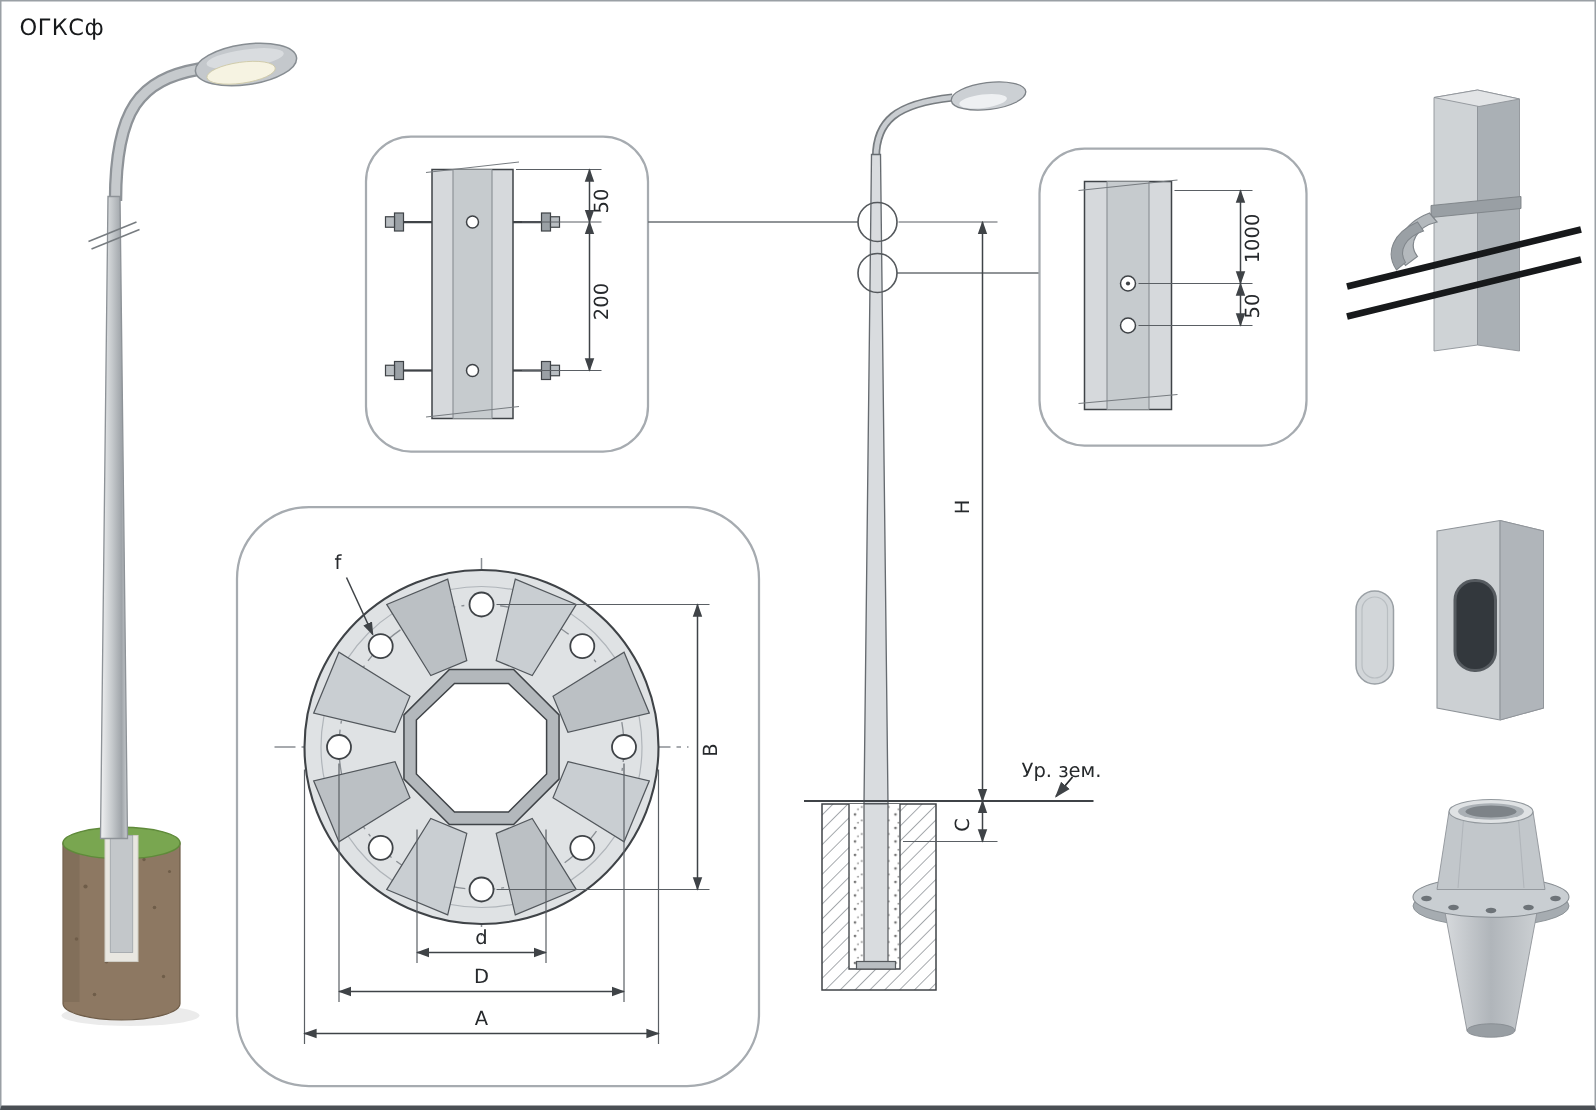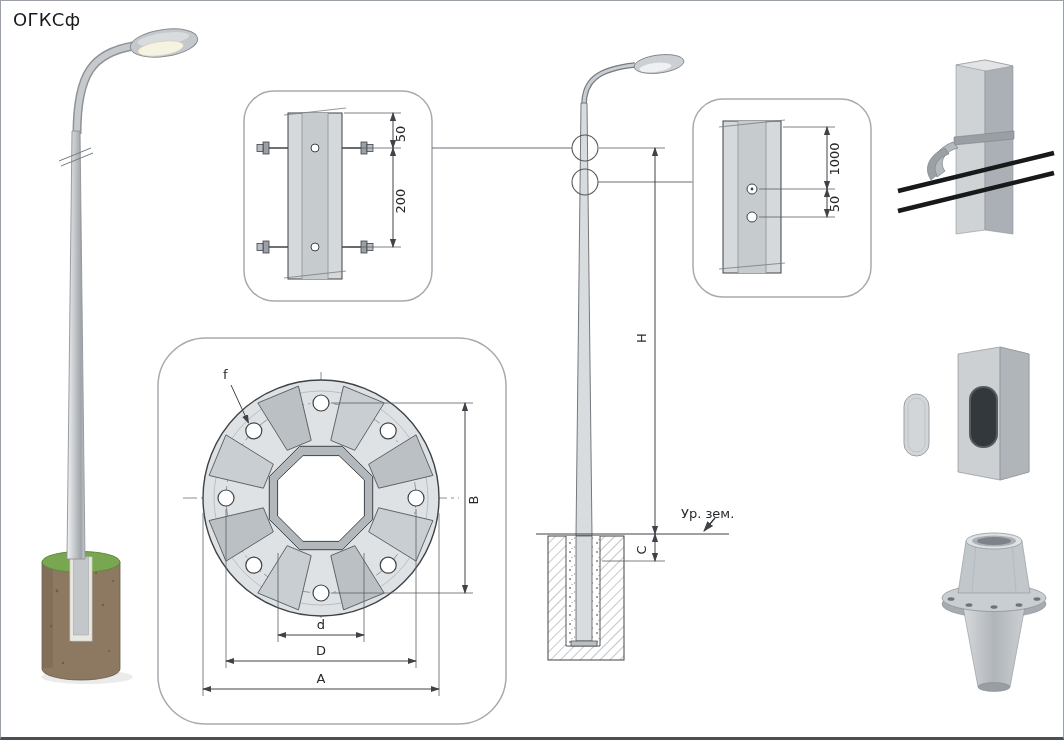--- a/index.html
+++ b/index.html
@@ -2,21 +2,21 @@
 <html><head>
 <meta charset="utf-8">
 <style>
   html,body{margin:0;padding:0;background:#ffffff;}
   #canvas{
     position:relative;width:1064px;height:740px;background:#ffffff;
     border:1px solid #9aa0a5;border-bottom:3px solid #4a4f54;box-sizing:border-box;
     font-family:"DejaVu Sans","Liberation Sans",sans-serif;overflow:hidden;
   }
   #title{
-    position:absolute;left:12px;top:8px;font-size:18px;color:#17191b;letter-spacing:.3px;
+    position:absolute;left:12px;top:8px;font-size:15px;color:#17191b;letter-spacing:.3px;
   }
   svg{position:absolute;left:0;top:0;}
   .dimtxt{font-size:13px;fill:#26292c;}
   .ext{stroke:#5a5f64;stroke-width:.8;}
   .dimln{stroke:#3f4347;stroke-width:1;}
   .box{fill:#ffffff;stroke:#a6abb0;stroke-width:1.5;}
   .gus{stroke:#52575c;stroke-width:.8;}
   .ga{fill:#c9ced2;} .gb{fill:#bbc0c4;}
   .cl{stroke:#8a8f94;stroke-width:1;stroke-dasharray:14 4 3 4;fill:none;}
 </style>

